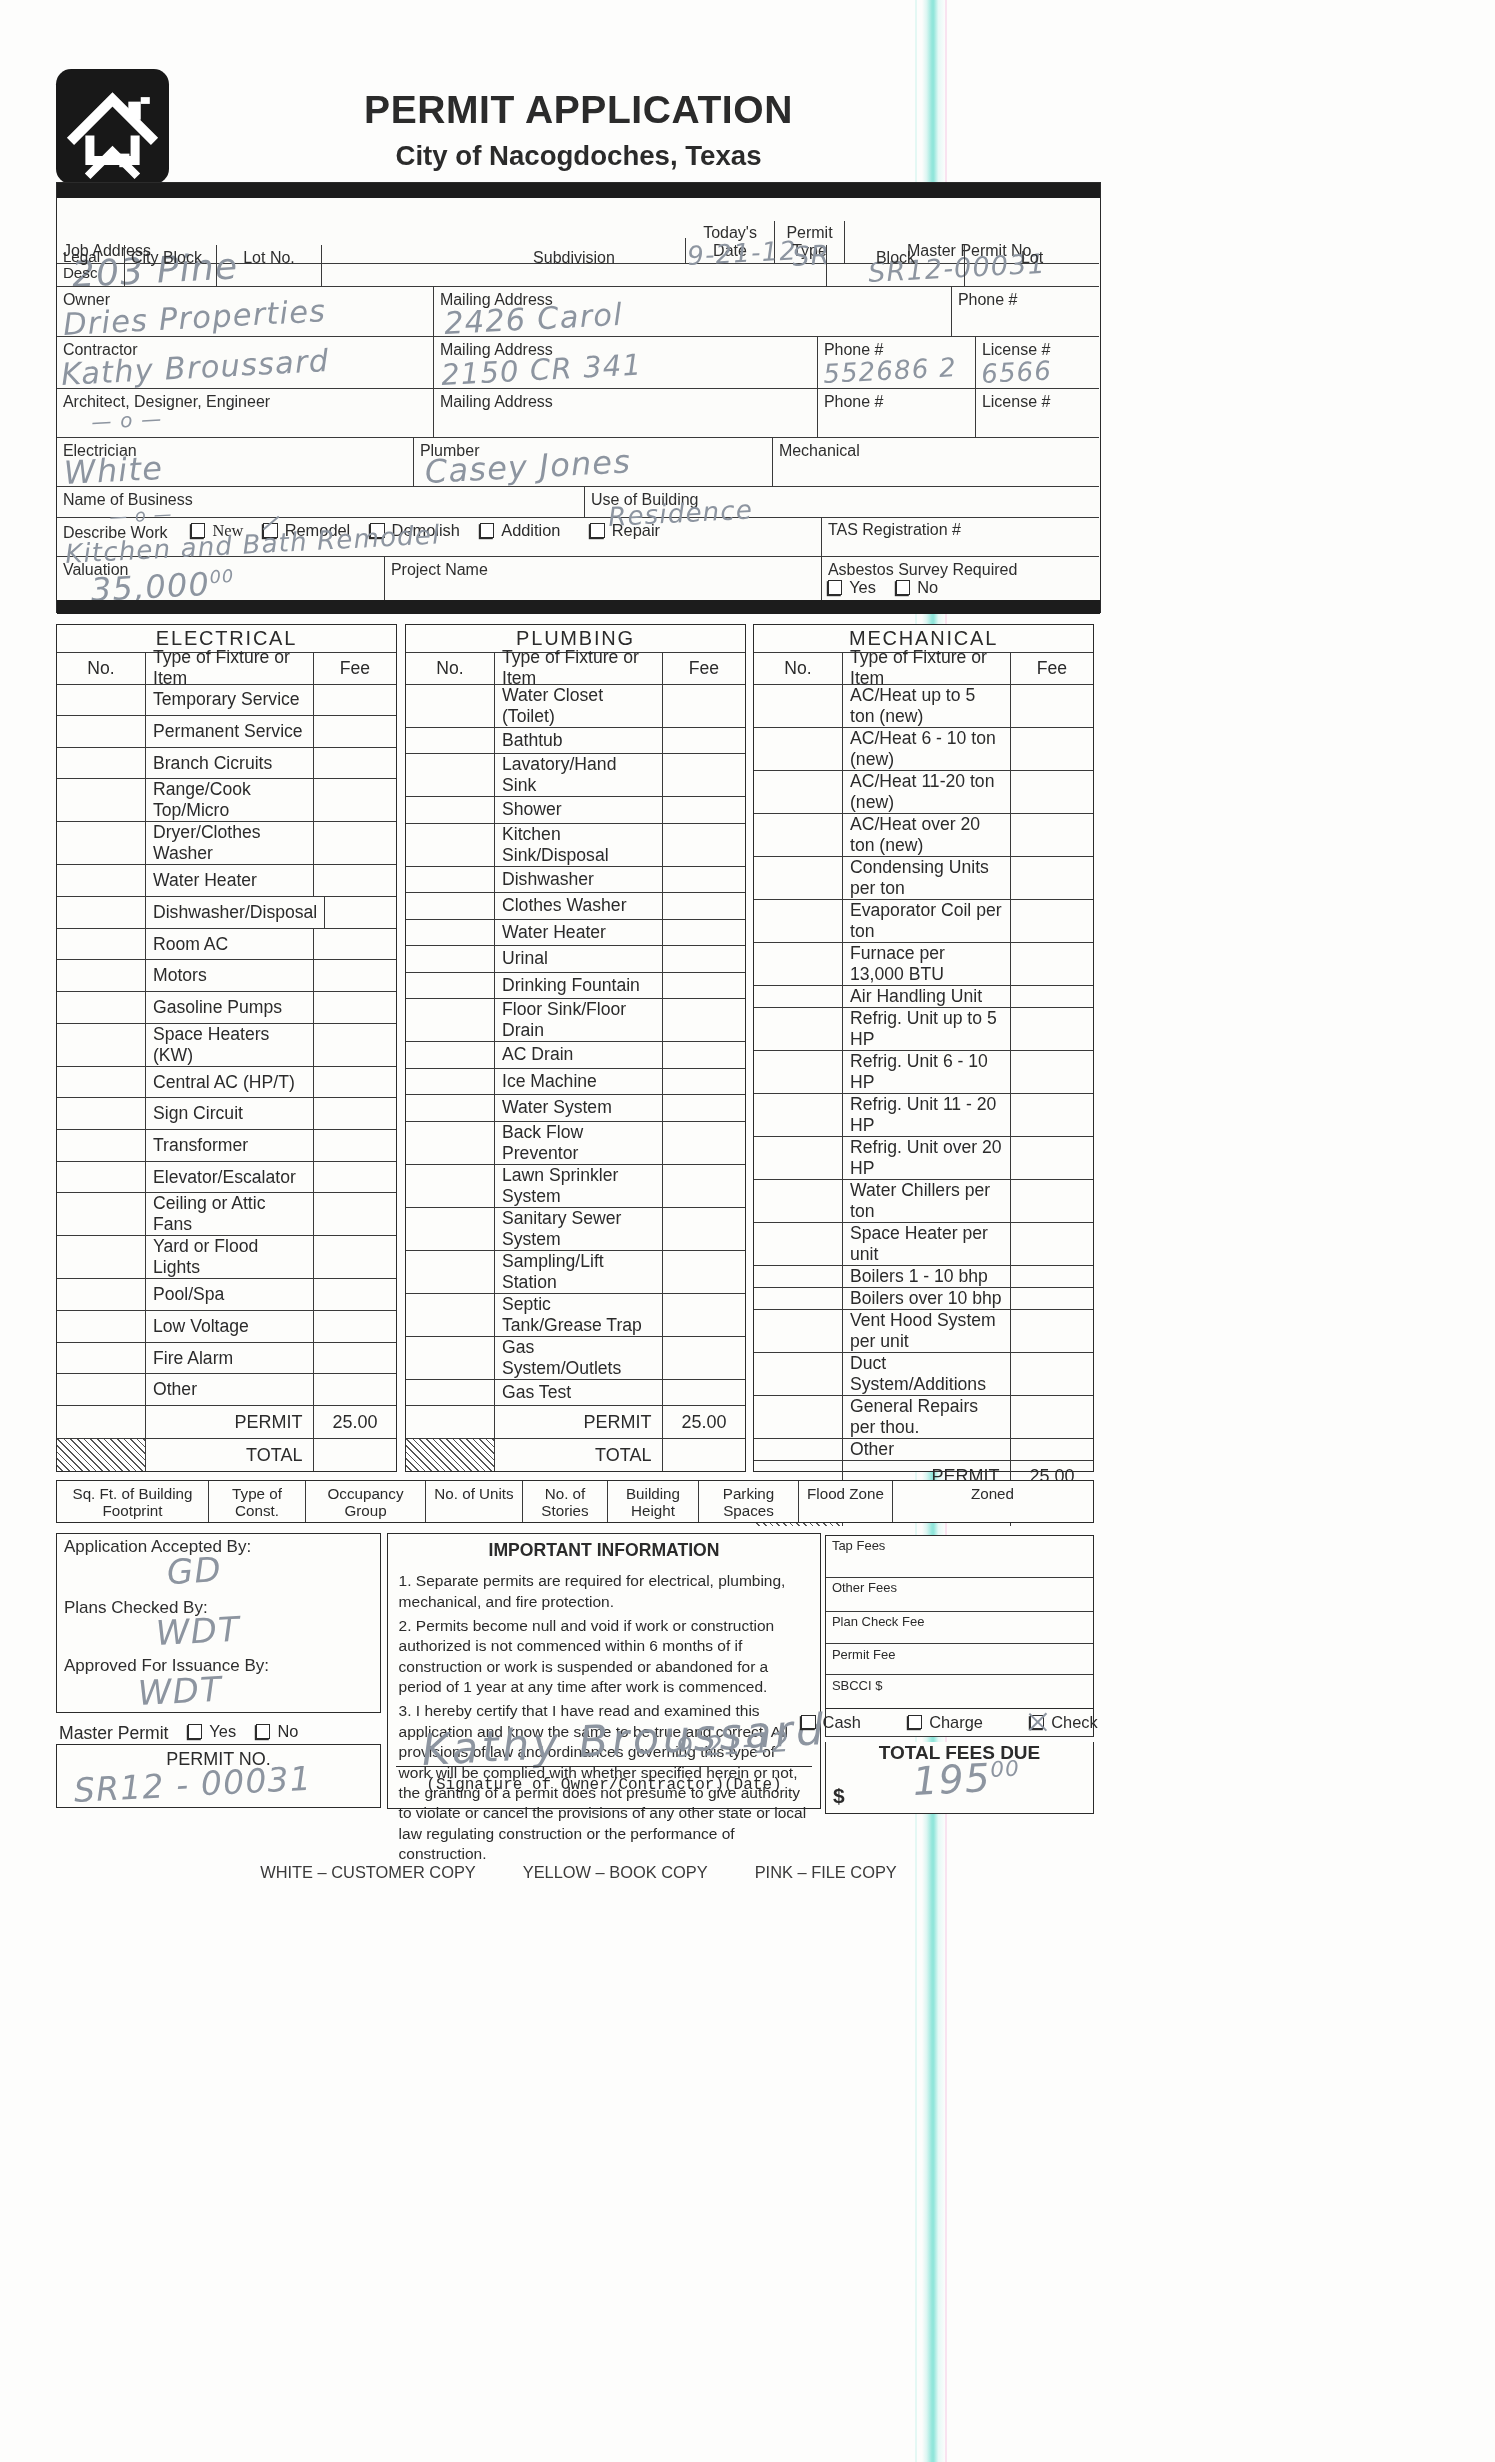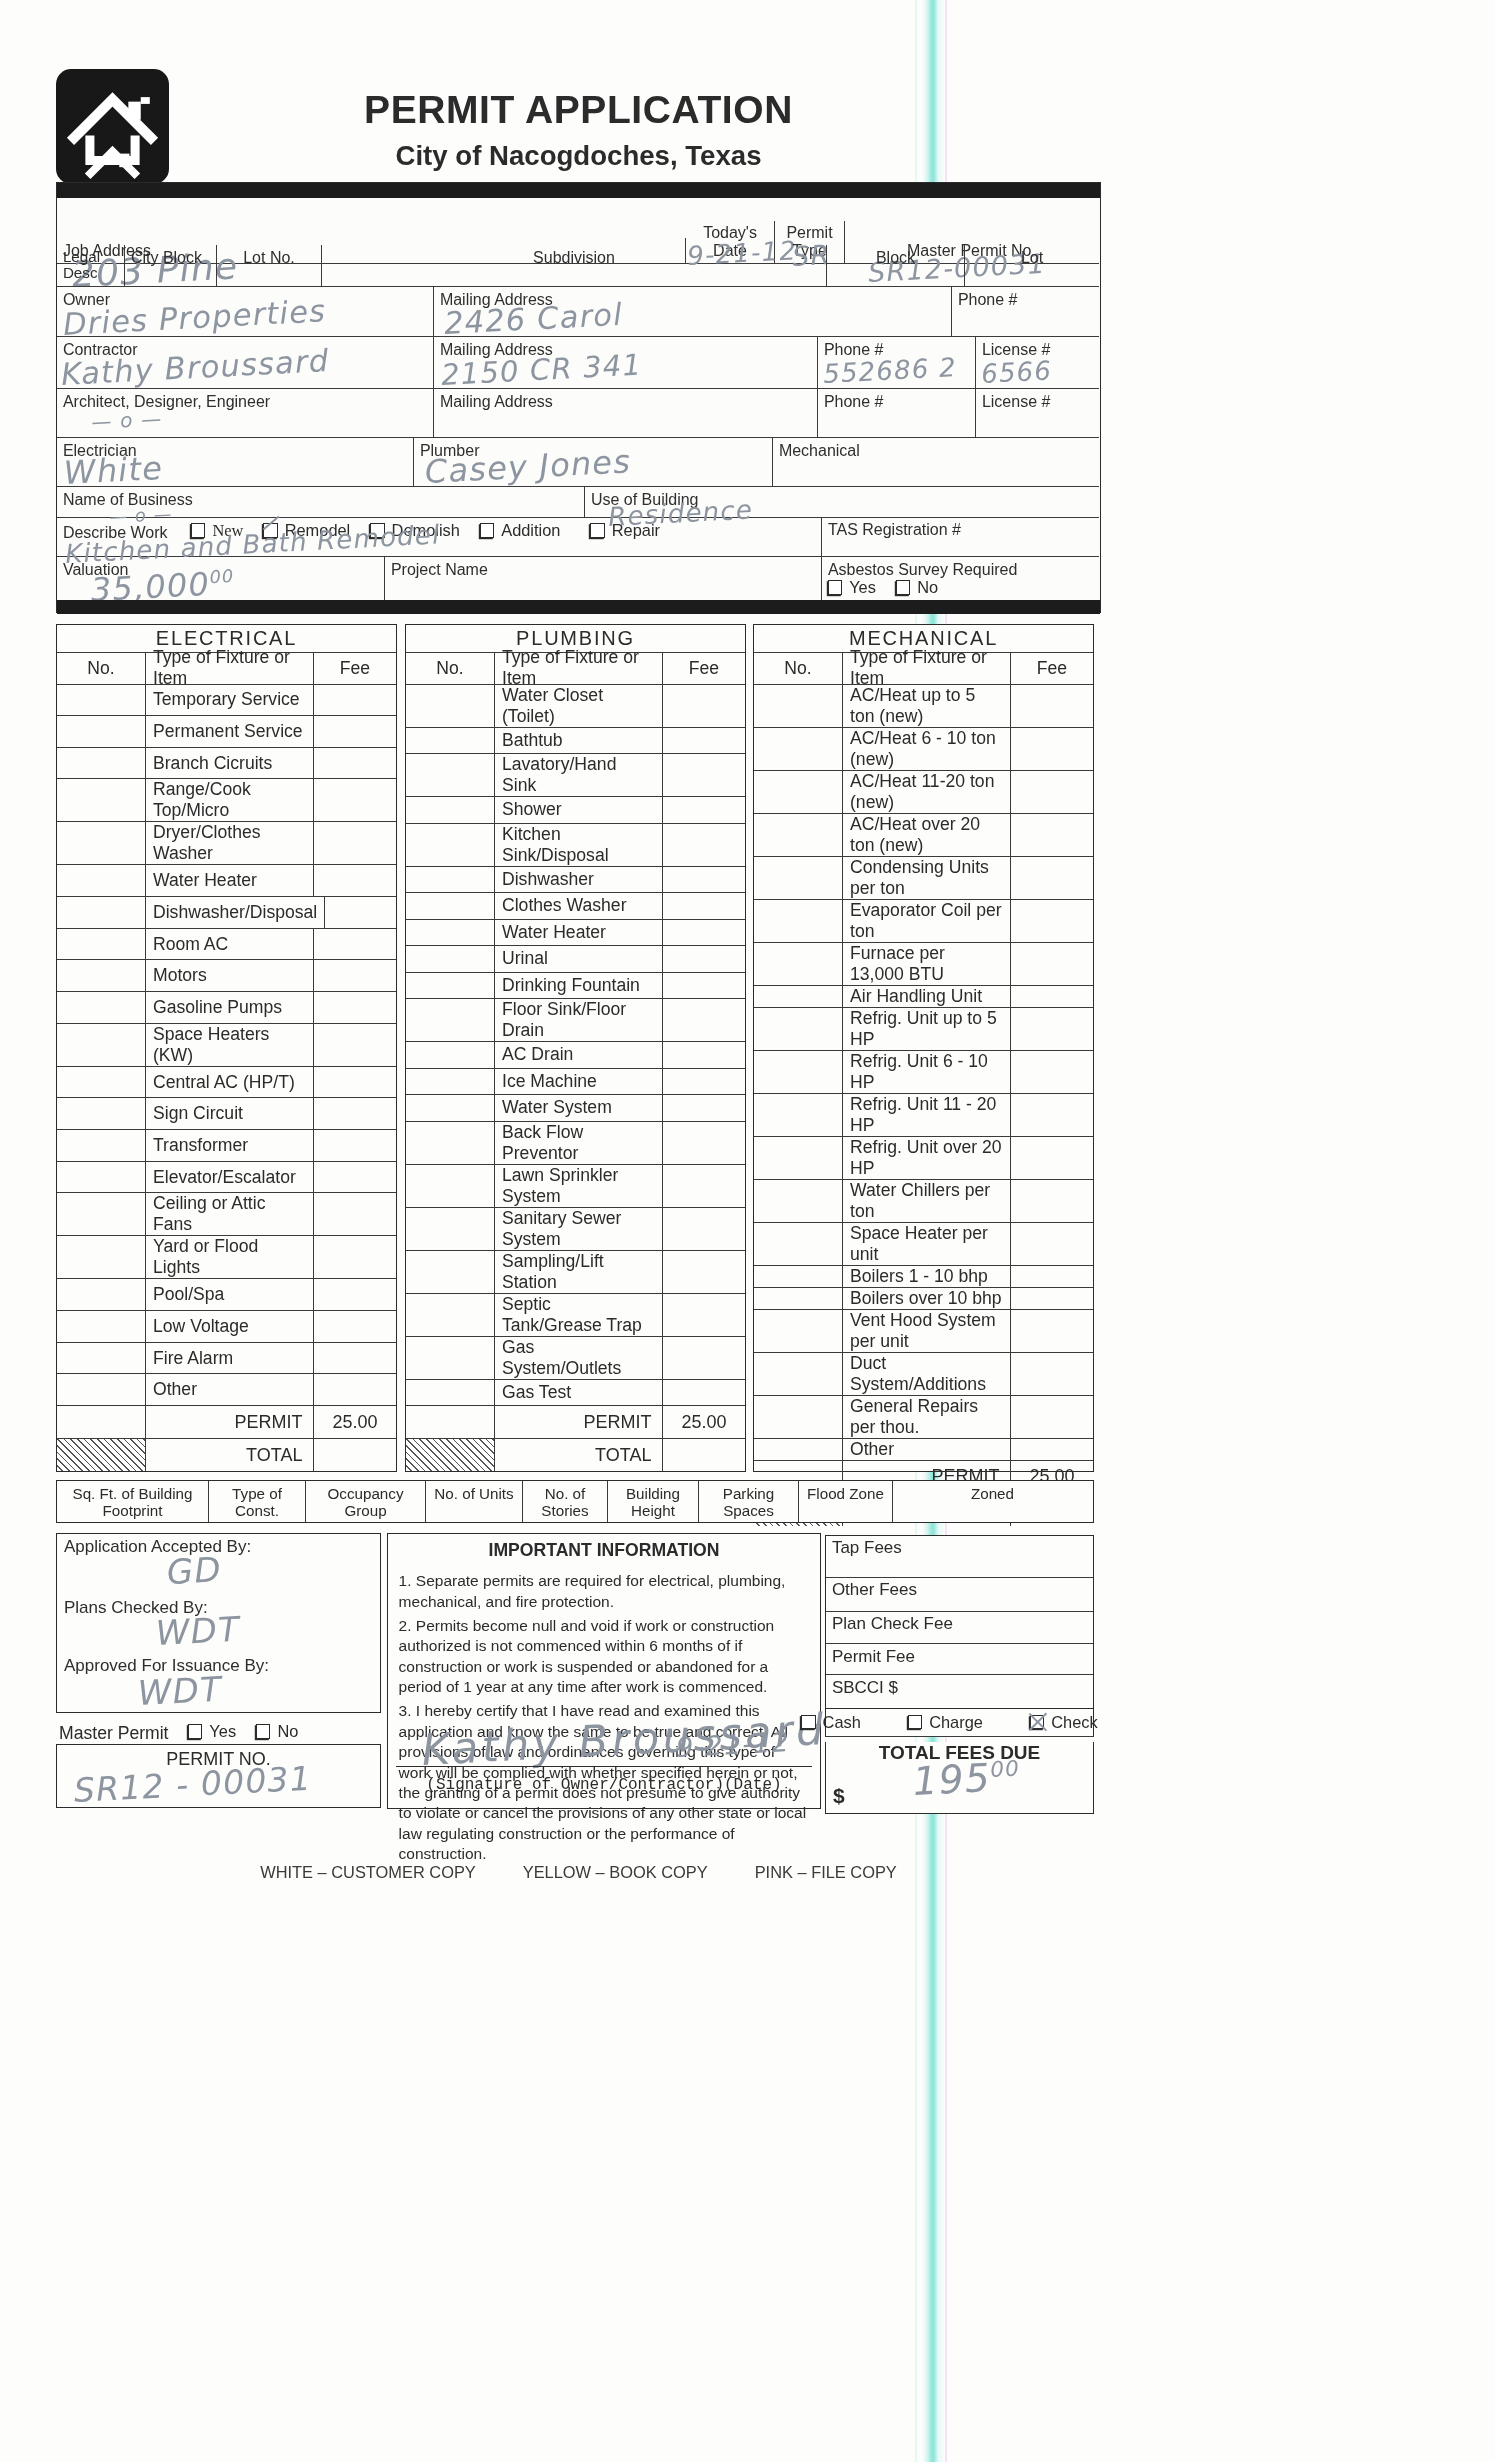--- a/index.html
+++ b/index.html
@@ -61,21 +61,21 @@
   .fpcell{box-sizing:border-box;border-right:1.8px solid var(--line);font-size:15.2px;text-align:center;padding-top:3.5px;}
   .fpcell:last-child{border-right:none;}
   
   .bbox{border:1.8px solid var(--ink);background:#fdfdfb;}
   .bbox .lbl{font-size:17px;}
   .impt-title{text-align:center;font-weight:700;font-size:17.6px;margin:5.9px 0 10.6px 0;}
   .impt-text{font-size:15.5px;line-height:1.32;padding:0 10.6px;}
   .impt-text p{margin:0 0 3.5px 0;}
   .sigline{position:absolute;left:8.2px;right:8.2px;bottom:41px;border-top:1.8px solid var(--ink);}
   .siglabels{position:absolute;left:8.2px;right:8.2px;bottom:14px;display:flex;justify-content:center;font-size:16px;font-family:Liberation Mono, monospace;}
-  .feerow{box-sizing:border-box;border-bottom:1.8px solid var(--line);padding:2.3px 5.9px;font-size:17px;}
+  .feerow{box-sizing:border-box;border-bottom:1.8px solid var(--line);padding:2.3px 5.9px;font-size:13px;}
   .payrow{display:flex;align-items:center;justify-content:center;gap:27px;font-size:17.6px;border-bottom:1.8px solid var(--line);}
   .totalbox{position:relative;}
   .totaltitle{text-align:center;font-weight:700;font-size:19px;margin-top:4.7px;}
   .dollar{position:absolute;left:7px;bottom:4.7px;font-size:21px;font-weight:700;}
   
   .footer{left:56px;top:1863px;width:1045px;display:flex;justify-content:center;gap:47px;font-size:16.4px;color:#3a3a3a;}
   
   .stripe{left:922px;top:0;width:23.5px;height:2462px;pointer-events:none;
     background:linear-gradient(90deg,rgba(190,240,233,0) 0,rgba(190,240,233,.55) 4.7px,
       rgba(126,226,213,.85) 10px,rgba(126,226,213,.85) 11.7px,rgba(205,245,240,.5) 16.4px,rgba(205,245,240,0) 23.5px);}

